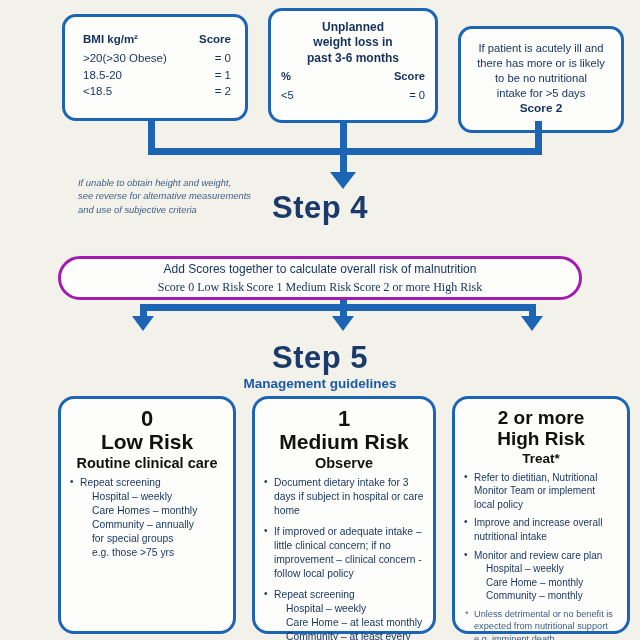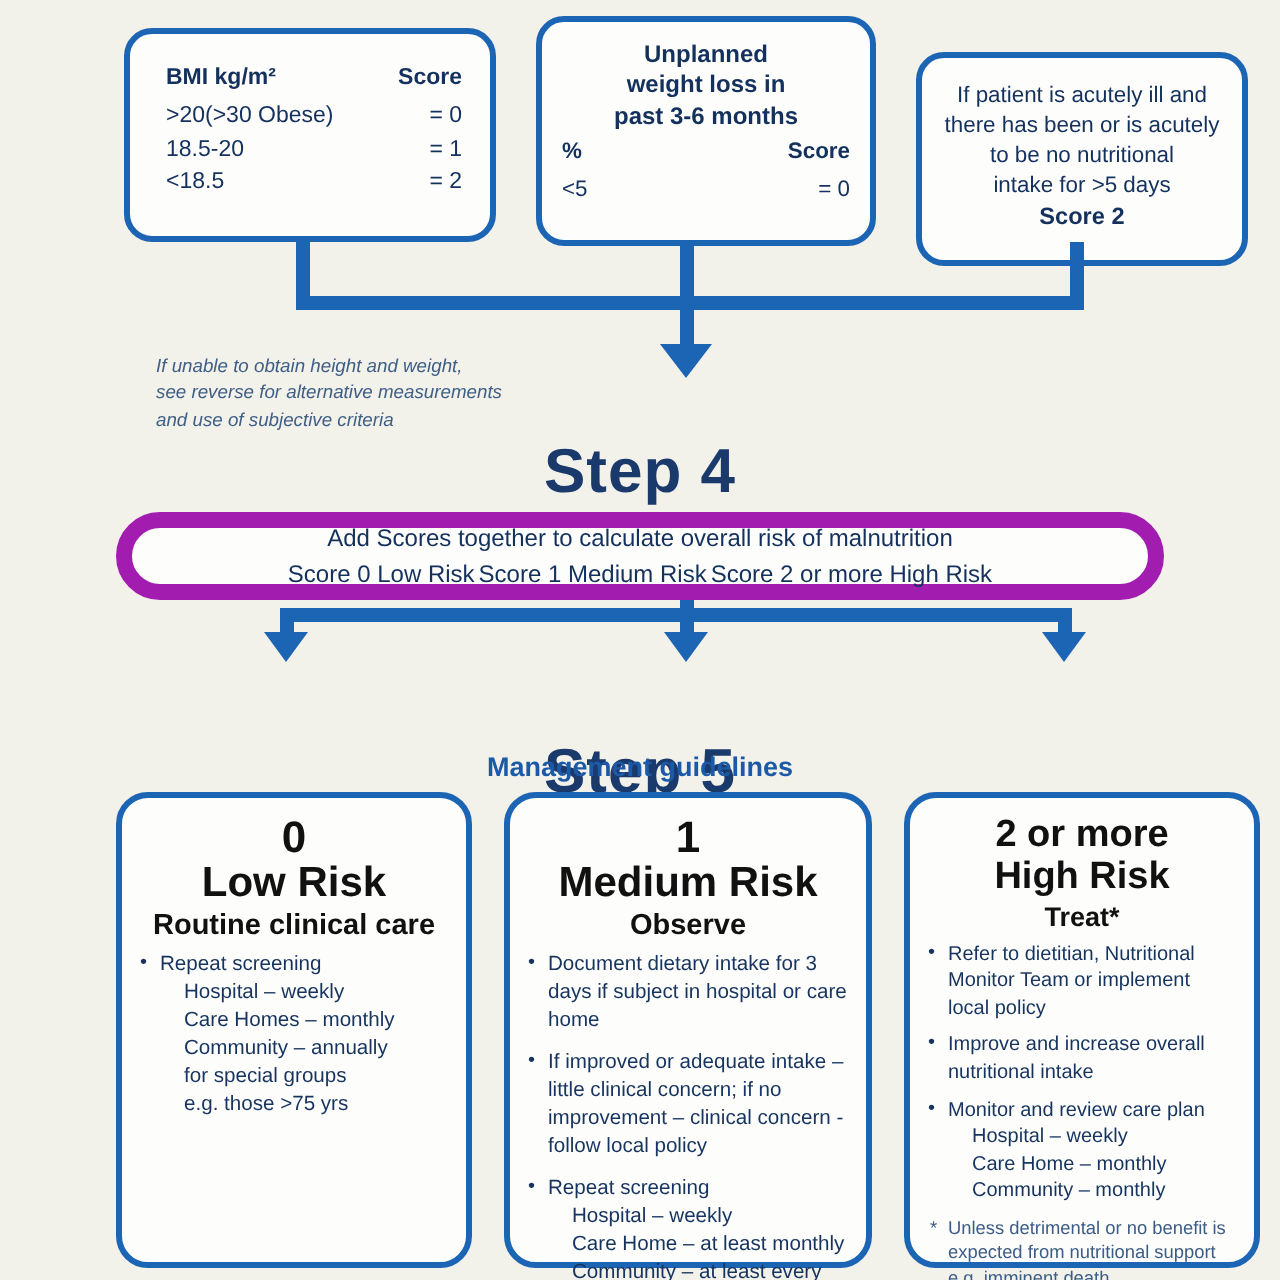--- a/index.html
+++ b/index.html
@@ -43,40 +43,40 @@
   .arrow-sm{position:absolute;width:0;height:0;border-left:11px solid transparent;border-right:11px solid transparent;border-top:15px solid #1c64b4;}
 
   
   #note{
     position:absolute;left:78px;top:176px;width:215px;
     font-style:italic;font-size:9.4px;line-height:1.42;color:#3f5f86;
   }
   .step{
     position:absolute;width:100%;text-align:center;
     font-weight:bold;color:#1a3a6b;
-    font-size:31px;letter-spacing:.5px;margin-top:28px;
+    font-size:31px;letter-spacing:.5px;
   }
   .substep{
     position:absolute;width:100%;text-align:center;
     font-weight:bold;color:#1c5aa8;font-size:13.5px;
   }
   #step4{top:190px;}
   #sub4{top:226px;}
   #step5{top:340px;}
   #sub5{top:376px;}
 
   
   #scorebar{
     position:absolute;left:58px;top:256px;width:524px;height:44px;
-    background:#fdfdfb;border:8px solid #a21caf;border-radius:22px;
+    background:#fdfdfb;border:3px solid #a21caf;border-radius:22px;
     box-sizing:border-box;display:flex;flex-direction:column;
     align-items:center;justify-content:center;
   }
   #scorebar div{font-size:12px;line-height:1.5;white-space:nowrap;}
-  #scoreline2 span{margin:0 1px;}
+  #scoreline2 span{margin:0 1px;font-family:Liberation Serif, serif;}
 
   
   .mbox{
     position:absolute;top:396px;
     background:#fdfdfb;border:3px solid #1c64b4;border-radius:16px;
     box-sizing:border-box;padding:8px 9px 6px 9px;
   }
   #m0{left:58px;width:178px;height:238px;}
   #m1{left:252px;width:184px;height:238px;}
   #m2{left:452px;width:178px;height:238px;}
@@ -144,21 +144,21 @@
         <td>&lt;5</td>
         <td class="c2">= 0</td>
       </tr>
     </tbody>
       </table>
   </div>
 
   <div class="box" id="box-acute">
     <div class="ctr">
       <div>If patient is acutely ill and</div>
-      <div>there has been or is acutely</div>
+      <div>there has more or is likely</div>
       <div>to be no nutritional</div>
       <div>intake for &gt;5 days</div>
       <div><b>Score 2</b></div>
     </div>
   </div>
 
   <div class="ln" style="left:148px;top:121px;width:7px;height:32px;"></div>
   <div class="ln" style="left:340px;top:123px;width:7px;height:30px;"></div>
   <div class="ln" style="left:535px;top:121px;width:7px;height:32px;"></div>
   <div class="ln" style="left:148px;top:148px;width:394px;height:7px;"></div>

